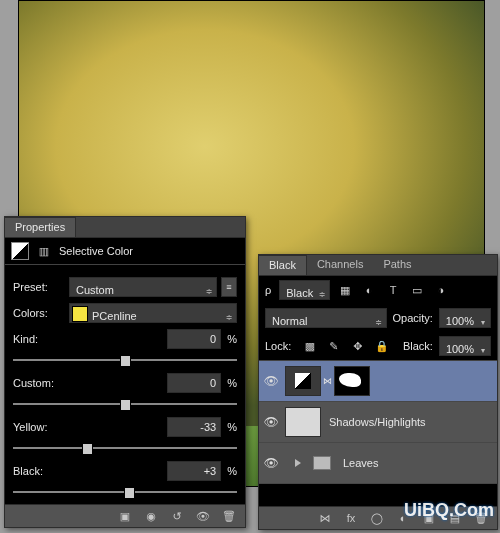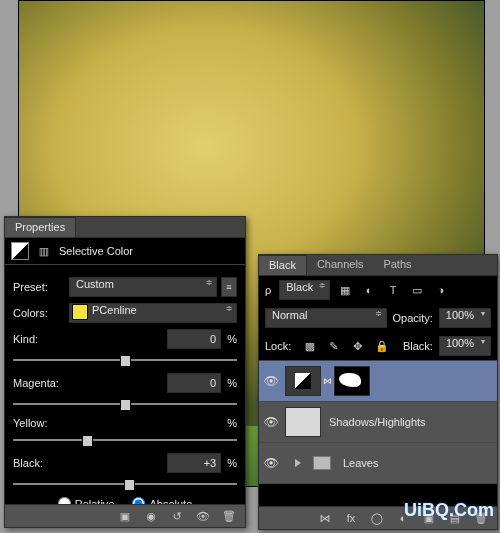--- a/index.html
+++ b/index.html
@@ -25,21 +25,21 @@
 .slider{height:10px;position:relative;margin:2px 0 8px 0}
 .track{position:absolute;left:0;right:0;top:4px;height:2px;background:#888}
 .thumb{position:absolute;top:0;width:9px;height:10px;background:#ccc;border:1px solid #000;transform:translateX(-5px)}
 .numcell{display:flex;align-items:center}
 .numcell input{width:44px;text-align:right}
 .pct{margin-left:6px}
 .radio{display:flex;gap:18px;justify-content:center;margin-top:6px}
 .radio label{display:flex;align-items:center;gap:4px}
 .iconrow{display:flex;gap:6px;padding:4px 6px;align-items:center}
 .ic{width:16px;height:16px;display:flex;align-items:center;justify-content:center;border:1px solid transparent;color:#c8c8c8;font-size:11px}
-.dd{border:1px solid #2d2d2d;background:#3b3b3b;display:flex;align-items:flex-start;padding:0 2px;height:18px}
+.dd{border:1px solid #2d2d2d;background:#3b3b3b;display:flex;align-items:flex-end;padding:0 2px;height:18px}
 .dd .sp{width:10px;text-align:center;font-size:8px;color:#bbb}
 .layerlist{background:#535353;border-top:1px solid #424242}
 .layer{display:flex;align-items:center;height:40px;border-bottom:1px solid #474747}
 .layer.sel{background:#6a7da8}
 .eye{width:24px;text-align:center;font-size:12px;color:#ddd}
 .thumbbox{width:34px;height:28px;background:#3a3a3a;border:1px solid #2d2d2d;display:flex;align-items:center;justify-content:center;margin:0 2px}
 .adjthumb{width:16px;height:16px;background:linear-gradient(135deg,#fff 50%,#000 50%)}
 .mask{width:34px;height:28px;background:#000;border:1px solid #2d2d2d;margin:0 2px;position:relative;overflow:hidden}
 .mask .blob{position:absolute;left:4px;top:6px;width:22px;height:14px;background:#fff;border-radius:40% 50% 30% 60%}
 .lyname{padding-left:6px;color:#e6e6e6}
@@ -98,36 +98,37 @@
           <input type="text" value="0" style="">
           <span class="pct">%</span>
         </div>
       </div>
     <div class="slider">
         <div class="track"></div>
         <div class="thumb" style="left:50%"></div>
       </div>
 
     <div class="row">
-        <div class="lbl">Magenta:</div>
+        <div class="lbl">Custom:</div>
         <div style="flex:1"></div>
         <div class="numcell">
           <input type="text" value="0" style="">
           <span class="pct">%</span>
         </div>
       </div>
     <div class="slider">
         <div class="track"></div>
         <div class="thumb" style="left:50%"></div>
       </div>
 
     <div class="row">
         <div class="lbl">Yellow:</div>
         <div style="flex:1"></div>
         <div class="numcell">
+          <input type="text" value="-33" style="">
           <span class="pct">%</span>
         </div>
       </div>
     <div class="slider">
         <div class="track"></div>
         <div class="thumb" style="left:33%"></div>
       </div>
 
     <div class="row">
         <div class="lbl">Black:</div>

